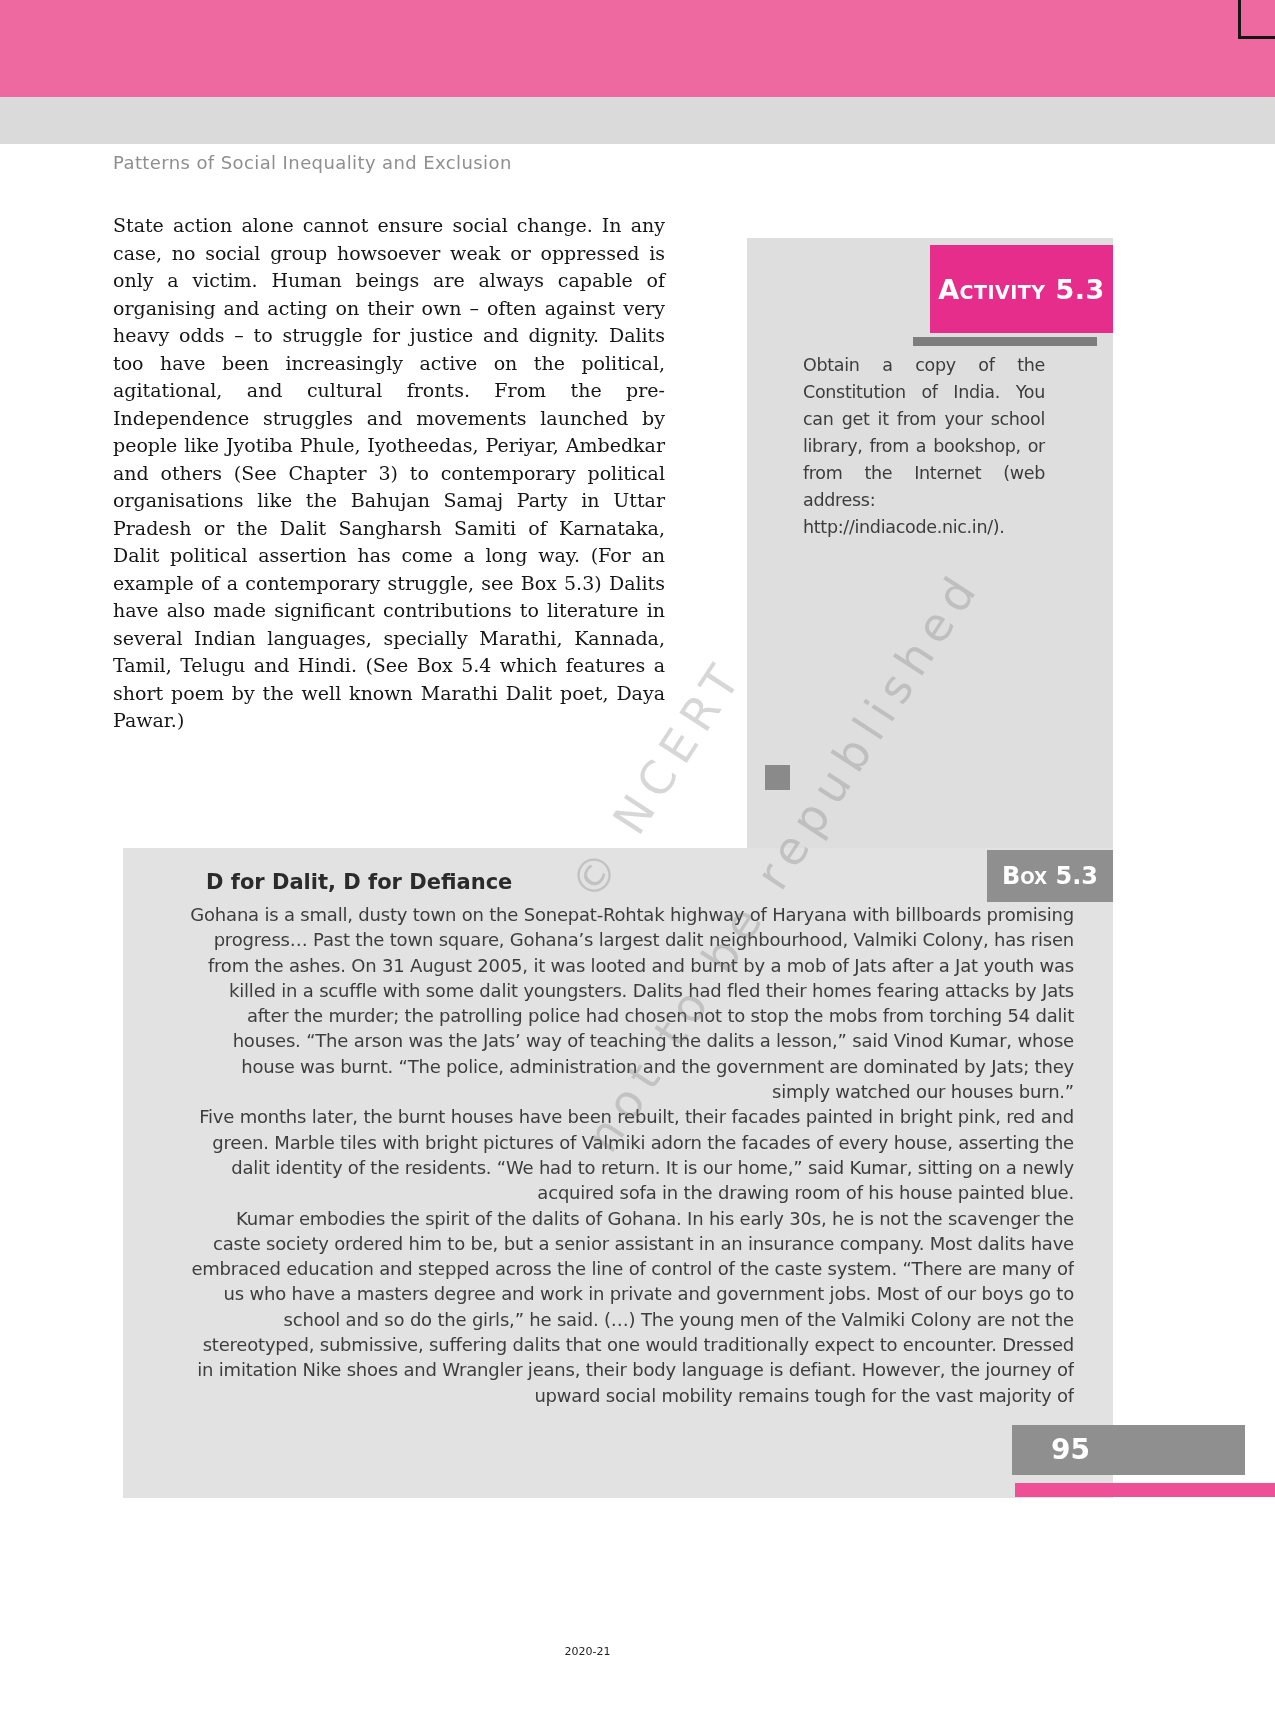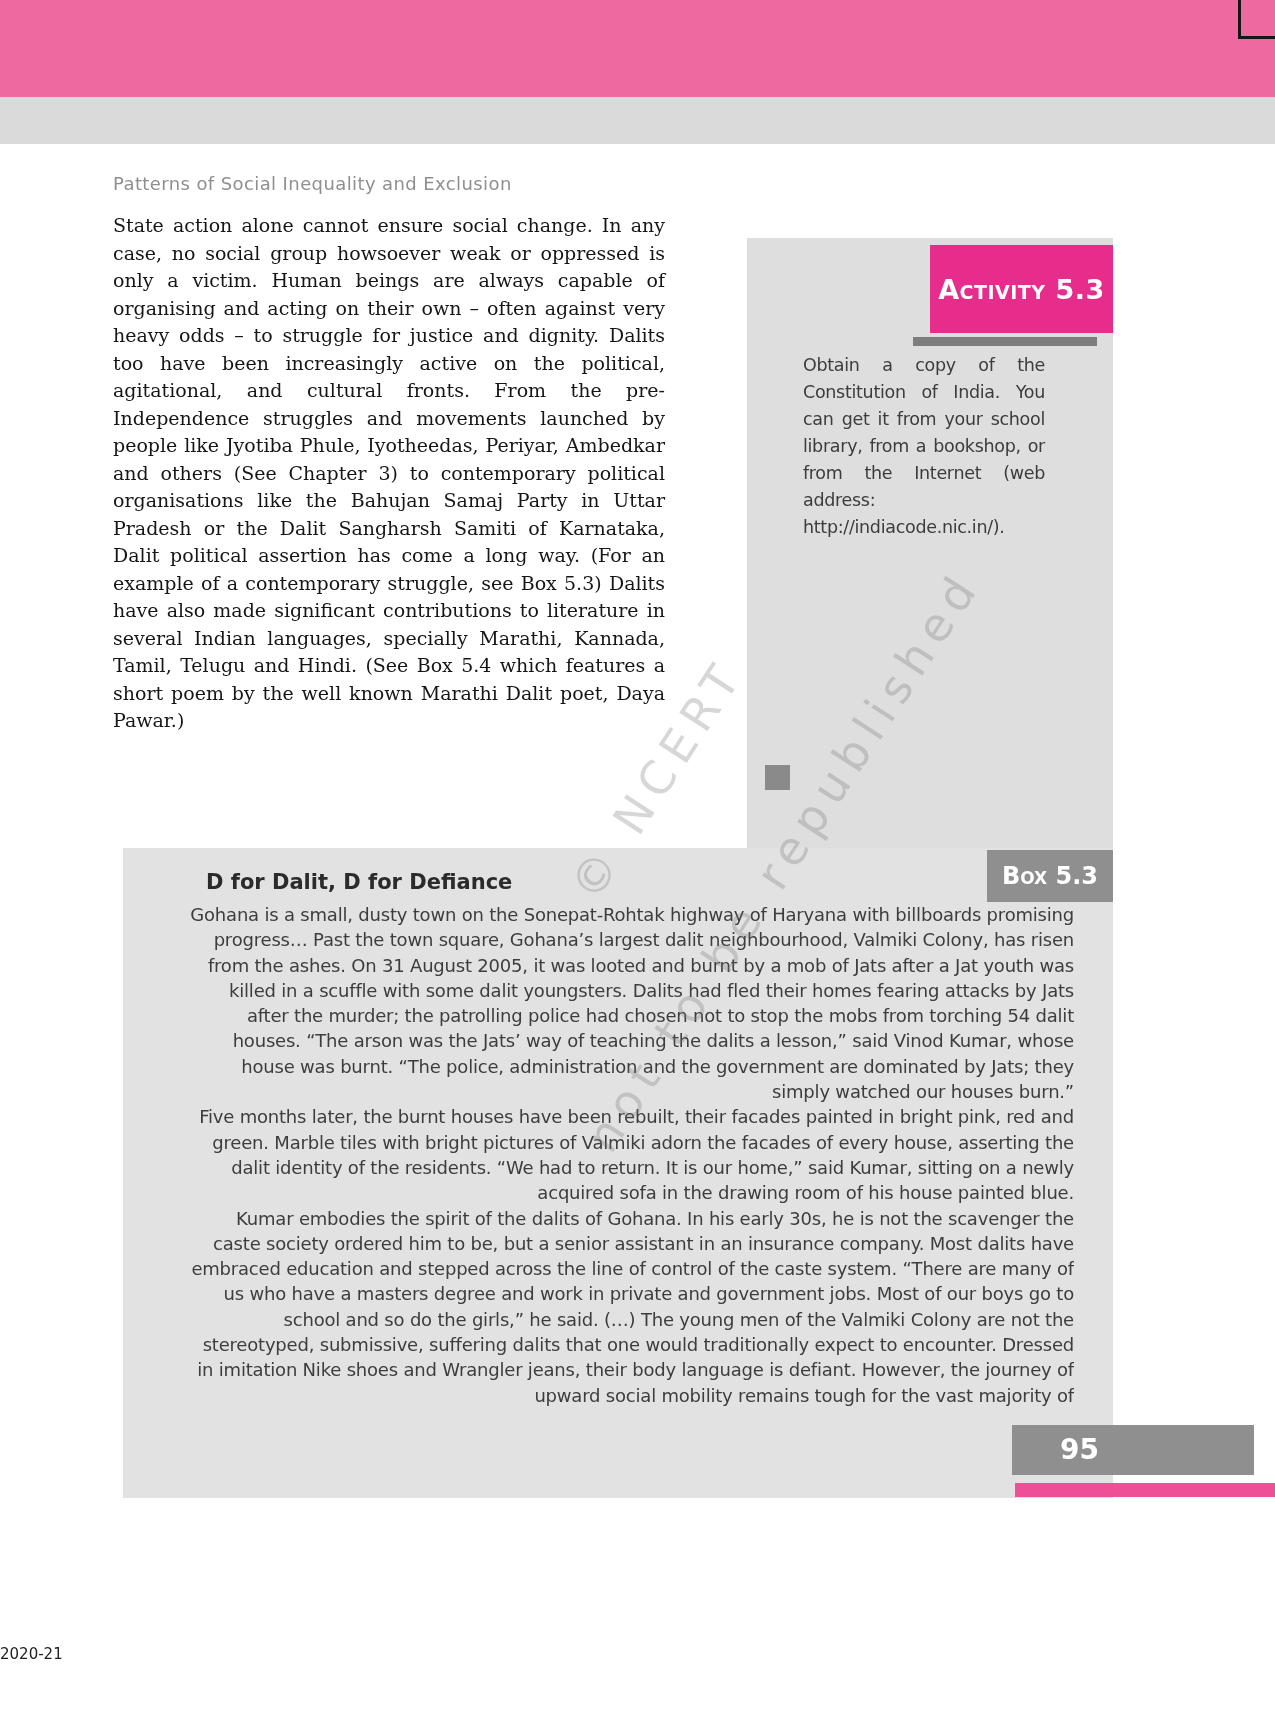--- a/index.html
+++ b/index.html
@@ -6,21 +6,21 @@
   .page{
     position:relative;width:1275px;height:1709px;background:#ffffff;
     overflow:hidden;font-family:"DejaVu Sans",sans-serif;
   }
   
   .top-pink-bar{position:absolute;left:0;top:0;width:1275px;height:97px;background:#ee69a0;z-index:2;}
   .corner-mark{position:absolute;right:0;top:0;width:34px;height:36px;
     border-left:3px solid #161616;border-bottom:3px solid #161616;z-index:3;}
   .top-gray-strip{position:absolute;left:0;top:97px;width:1275px;height:47px;background:#dadada;z-index:2;}
   .running-head{position:absolute;left:113px;top:152px;font-size:18px;color:#8f8f8f;
-    letter-spacing:0.4px;z-index:10;margin-top:21px;}
+    letter-spacing:0.4px;z-index:10;}
   
   .watermark{position:absolute;left:330px;top:540px;width:780px;height:560px;
     transform:rotate(-57deg);z-index:5;pointer-events:none;display:flex;
     flex-direction:column;justify-content:center;text-align:center;}
   .watermark div{font-size:46px;line-height:150px;letter-spacing:9px;
     color:rgba(110,110,110,0.28);white-space:nowrap;}
   
   .main-text{position:absolute;left:113px;top:212px;width:552px;z-index:10;
     font-family:"DejaVu Serif",serif;font-size:19px;line-height:27.5px;color:#161616;
     text-align:justify;}
@@ -41,26 +41,26 @@
   .box53{position:absolute;left:123px;top:848px;width:990px;height:650px;background:#e2e2e2;z-index:4;}
   .box53-label{position:absolute;right:0;top:2px;width:126px;height:52px;background:#8f8f8f;
     color:#ffffff;display:flex;align-items:center;justify-content:center;
     font-variant:small-caps;font-weight:700;font-size:24px;z-index:6;}
   .box53-title{position:absolute;left:83px;top:22px;font-size:21px;font-weight:700;color:#2b2b2b;z-index:6;}
   .box53-body{position:absolute;left:67px;top:54px;width:884px;height:592px;overflow:hidden;z-index:6;
     font-size:18px;line-height:25.3px;color:#3d3d3d;letter-spacing:-0.2px;text-align:left;}
   .box53-body p{margin:0;text-align:right;}
   
   .page-badge{position:absolute;left:1012px;top:1425px;width:225px;height:50px;background:#8f8f8f;
-    z-index:12;color:#ffffff;font-weight:700;font-size:28px;line-height:50px;padding-left:17px;}
+    z-index:12;color:#ffffff;font-weight:700;font-size:28px;line-height:50px;padding-left:8px;}
   .page-badge span{margin-left:31px;}
   .pink-underbar{position:absolute;left:1015px;top:1483px;width:260px;height:14px;background:#ee4f96;z-index:12;}
   
-  .footer{position:absolute;left:0;top:1645px;width:1175px;
-    font-size:15px;color:#222222;z-index:10;}
+  .footer{position:absolute;left:0;top:1645px;width:1175px;text-align:center;
+    font-size:11px;color:#222222;z-index:10;}
 </style>
 </head>
 <body>
 
 <div class="page">
 
   <div class="top-pink-bar"></div>
   <div class="corner-mark"></div>
   <div class="top-gray-strip"></div>
 

